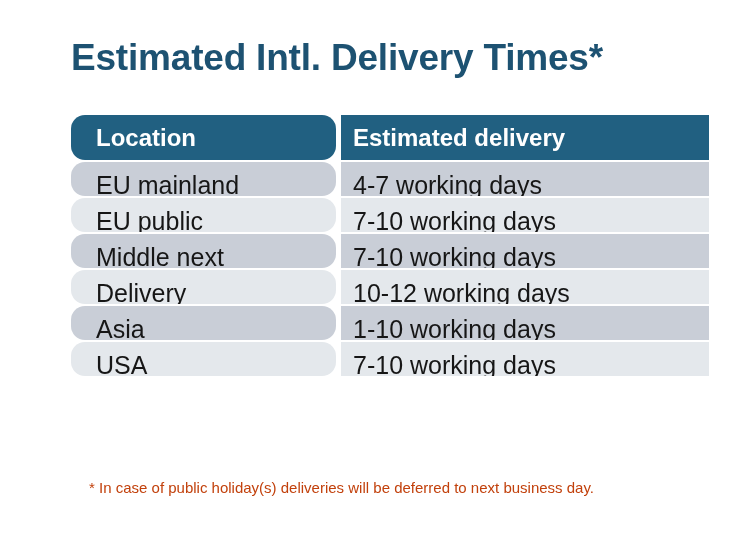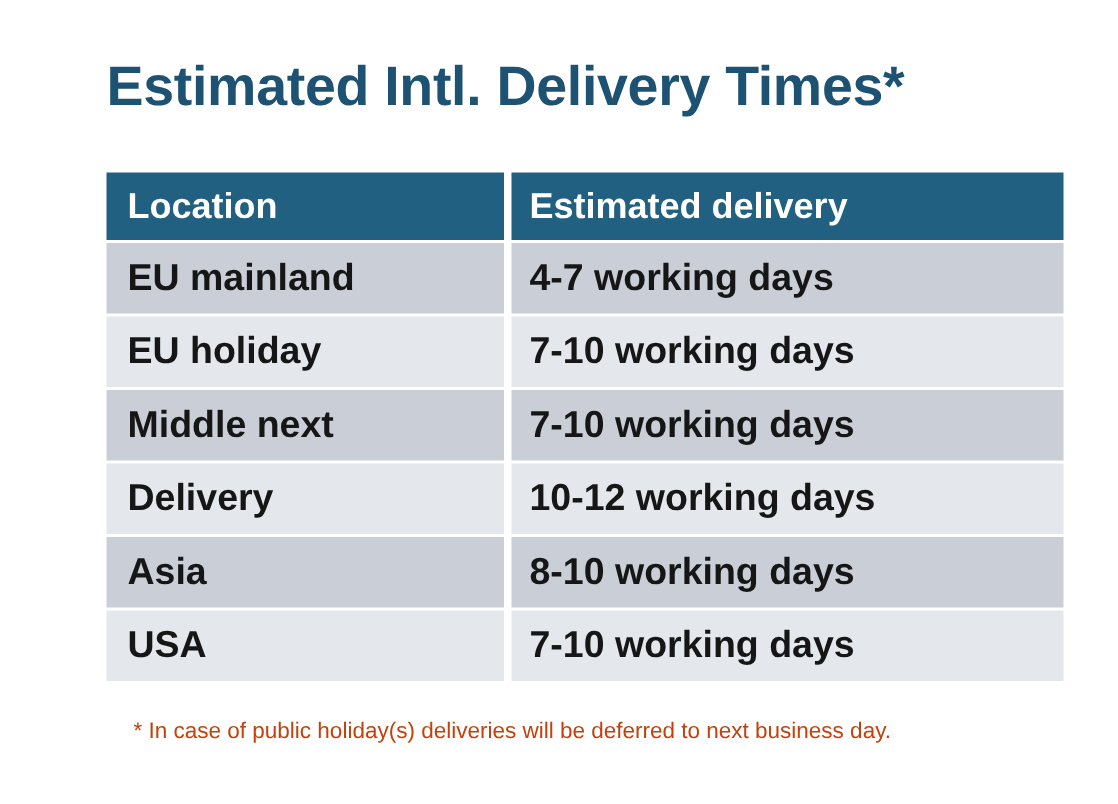--- a/index.html
+++ b/index.html
@@ -49,21 +49,22 @@
   }
 
   .t-row:last-child {
     margin-bottom: 0;
   }
 
   .c-location {
     width: 265px;
     flex: 0 0 265px;
     box-sizing: border-box;
-    padding-left: 14px;
+    padding-left: 25px;
+    border-radius: 14px;
   }
 
   .c-gap {
     width: 5px;
     flex: 0 0 5px;
     background: #ffffff;
   }
 
   .c-delivery {
     flex: 1 1 auto;
@@ -80,22 +81,22 @@
     height: 45px;
     line-height: 45px;
     white-space: nowrap;
     overflow: hidden;
   }
 
   .body-row .c-location,
   .body-row .c-delivery {
     color: #161616;
     font-size: 25px;
-    font-weight: bold;
-    height: 47px;
+    font-weight: normal;
+    height: 34px;
     line-height: 47px;
     white-space: nowrap;
     overflow: hidden;
   }
 
   .body-row.shade-dark .c-location,
   .body-row.shade-dark .c-delivery {
     background: #c9ced7;
   }
 
@@ -129,41 +130,41 @@
       <div class="c-delivery">Estimated delivery</div>
     </div>
 
     <div class="t-row body-row shade-dark">
       <div class="c-location">EU mainland</div>
       <div class="c-gap"></div>
       <div class="c-delivery">4-7 working days</div>
     </div>
 
     <div class="t-row body-row shade-light">
-      <div class="c-location">EU holiday</div>
+      <div class="c-location">EU public</div>
       <div class="c-gap"></div>
       <div class="c-delivery">7-10 working days</div>
     </div>
 
     <div class="t-row body-row shade-dark">
       <div class="c-location">Middle next</div>
       <div class="c-gap"></div>
       <div class="c-delivery">7-10 working days</div>
     </div>
 
     <div class="t-row body-row shade-light">
       <div class="c-location">Delivery</div>
       <div class="c-gap"></div>
       <div class="c-delivery">10-12 working days</div>
     </div>
 
     <div class="t-row body-row shade-dark">
       <div class="c-location">Asia</div>
       <div class="c-gap"></div>
-      <div class="c-delivery">8-10 working days</div>
+      <div class="c-delivery">1-10 working days</div>
     </div>
 
     <div class="t-row body-row shade-light">
       <div class="c-location">USA</div>
       <div class="c-gap"></div>
       <div class="c-delivery">7-10 working days</div>
     </div>
 
   </div>
 

